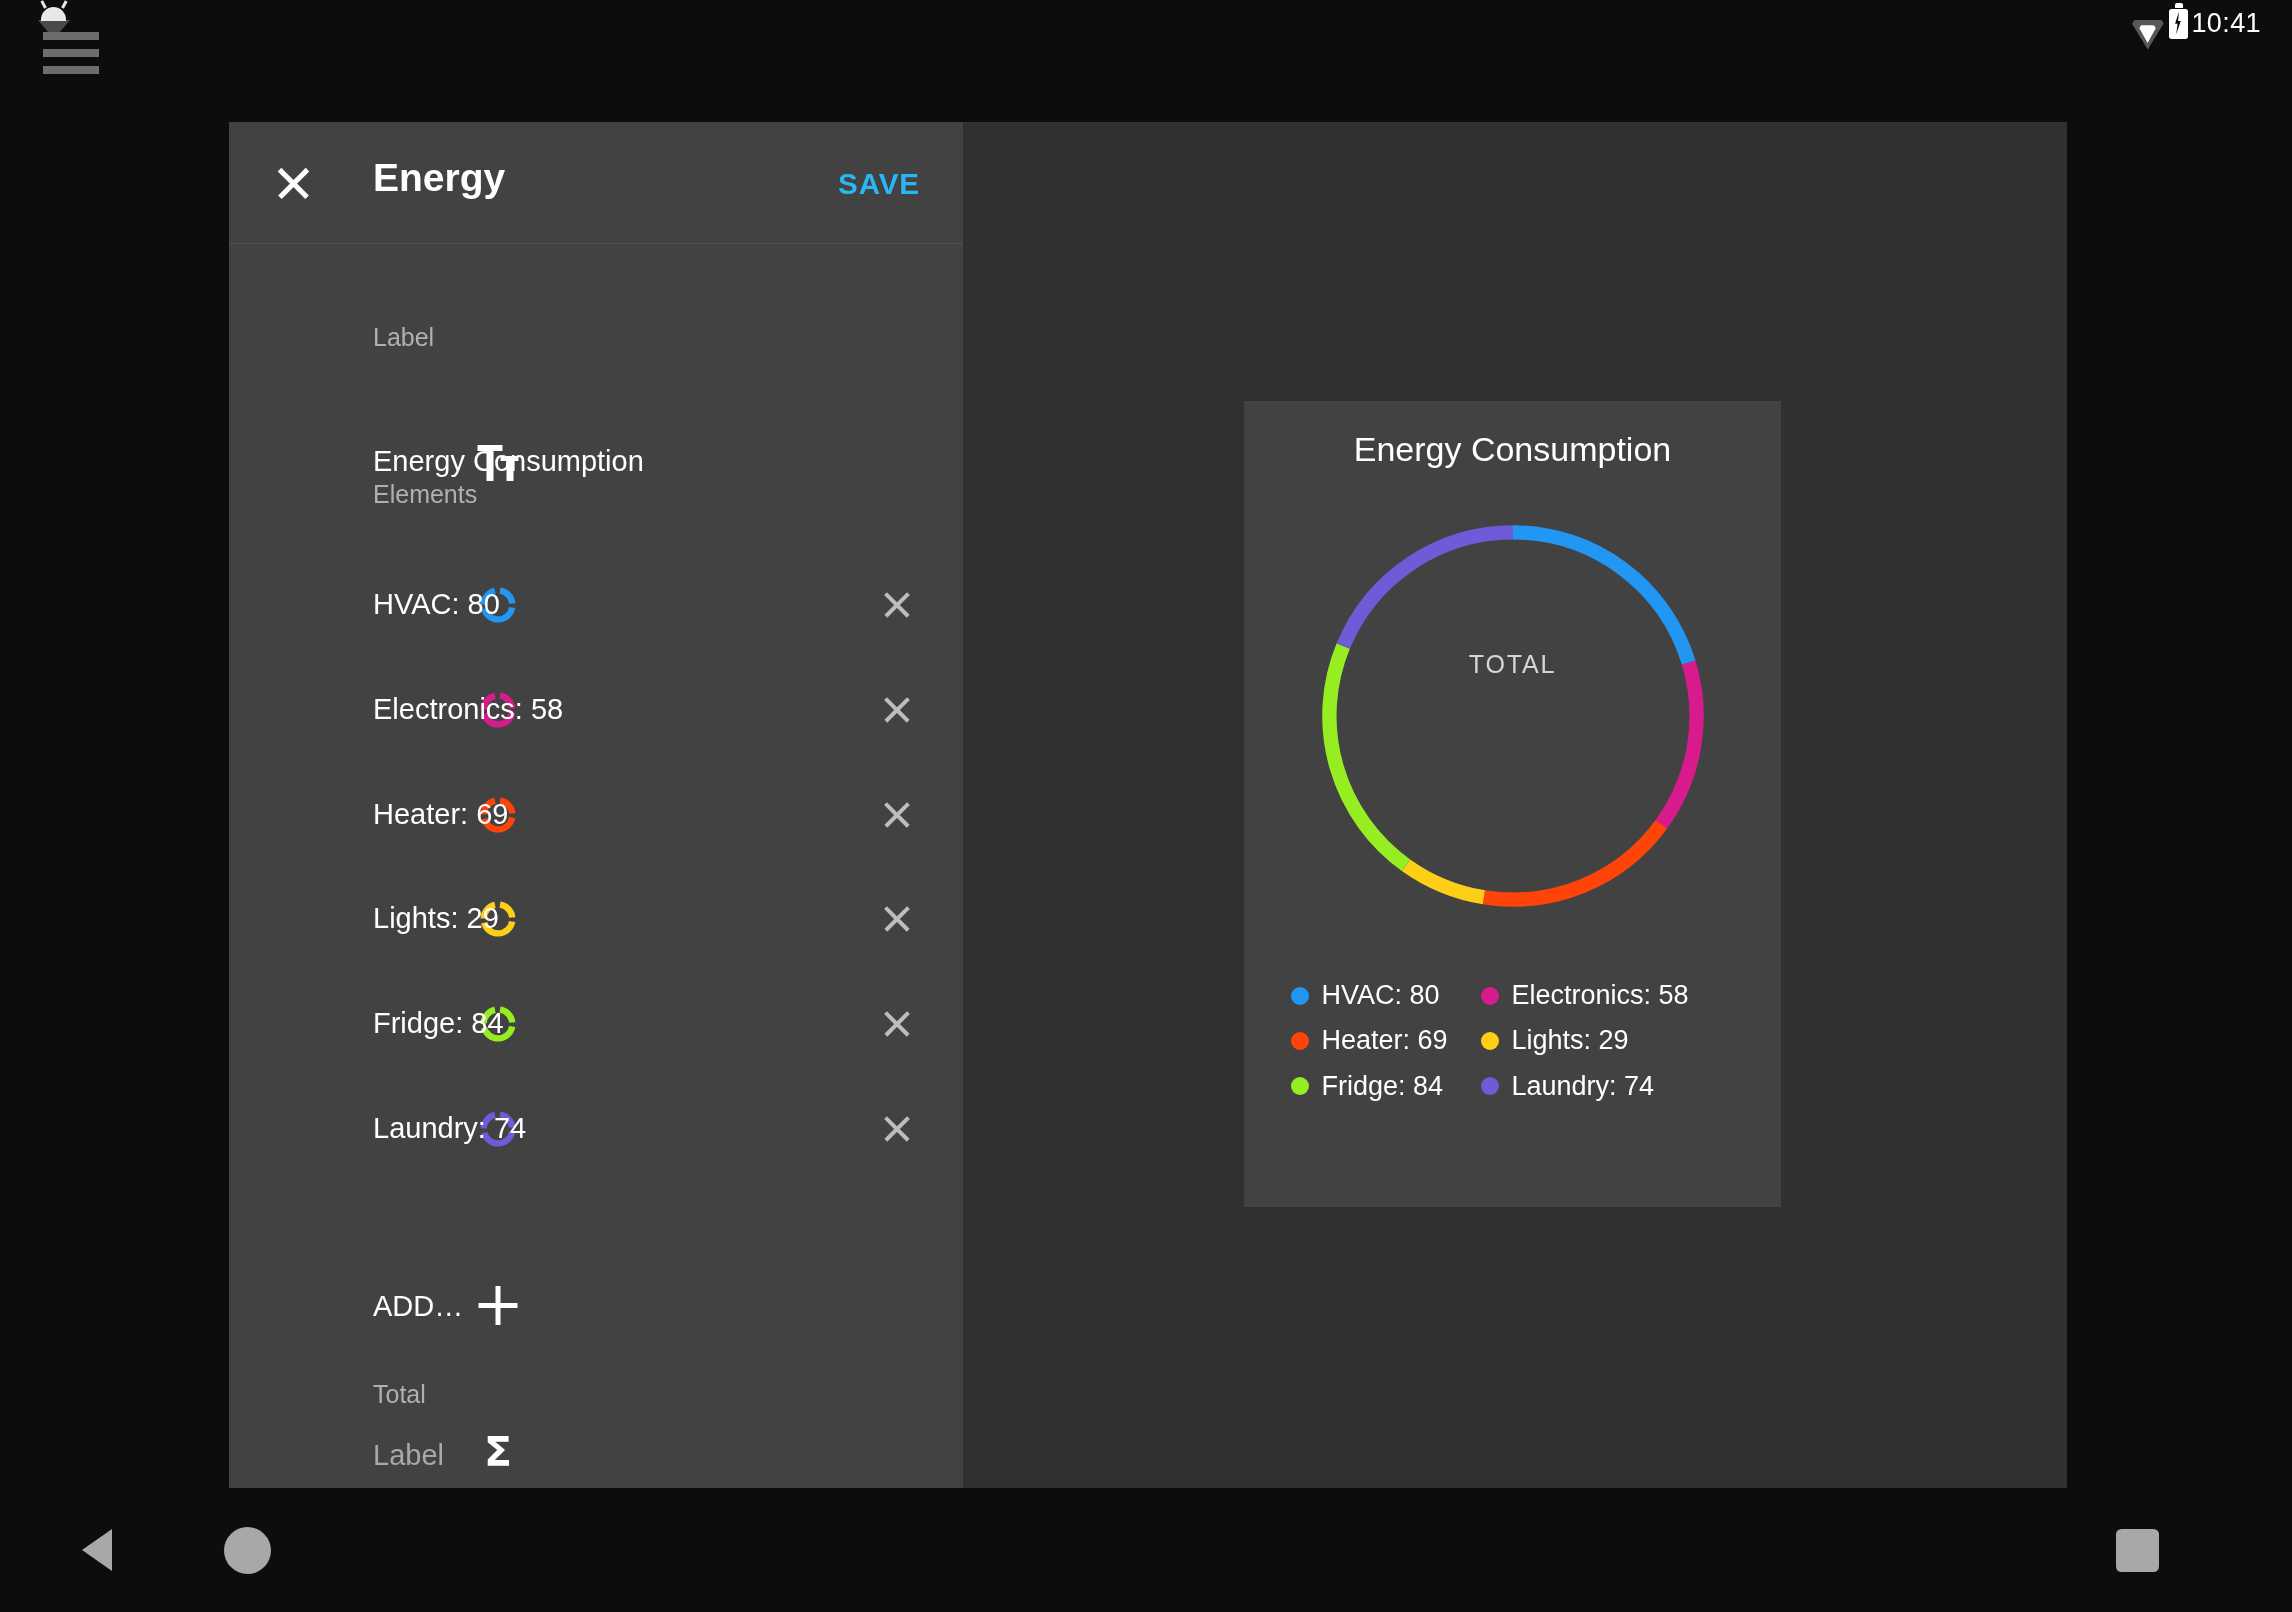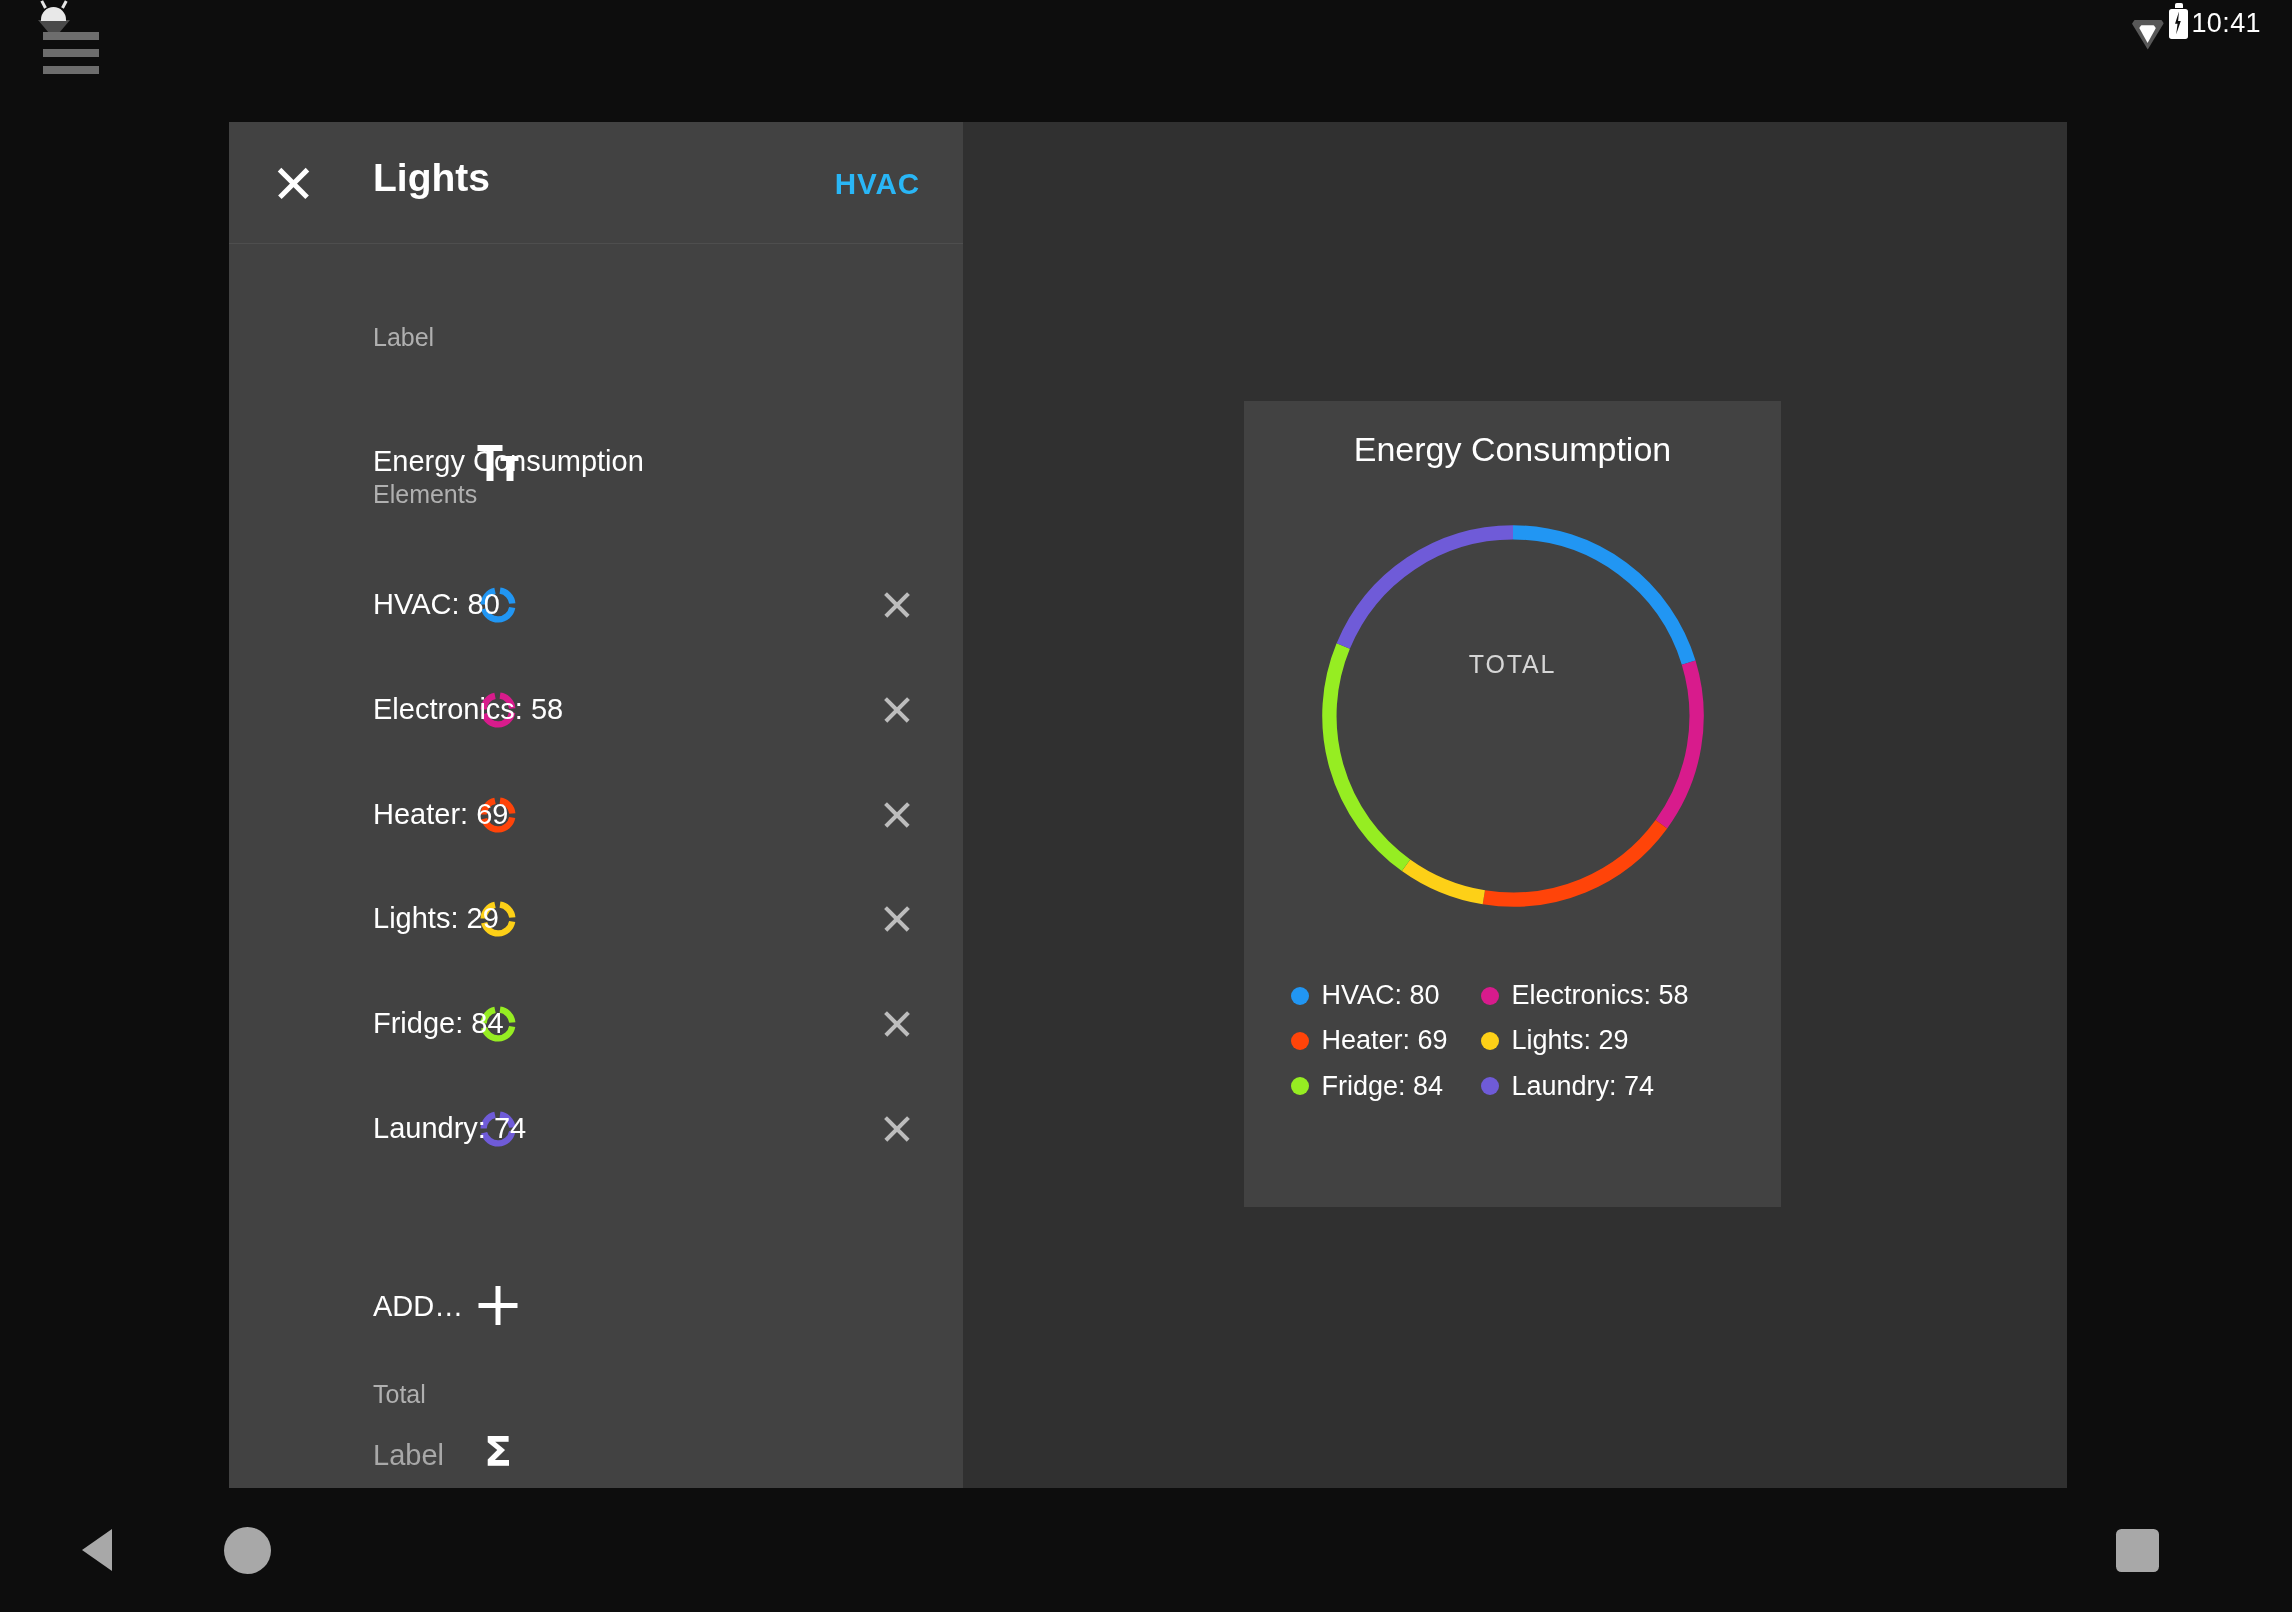--- a/index.html
+++ b/index.html
@@ -264,22 +264,22 @@
     <div id="clock">10:41</div>
   </div>
 </div>
 
 <div id="app-window">
 
   <div id="editor-panel">
 
     <div id="editor-header">
       <div id="close-btn"></div>
-      <div id="panel-title">Lights</div>
-      <div id="save-btn">HVAC</div>
+      <div id="panel-title">Energy</div>
+      <div id="save-btn">SAVE</div>
     </div>
 
     <div id="editor-body">
 
       <div class="section-label" style="top:79px">Label</div>
       <div class="row-icon" style="top:201px">
         <div class="tt-icon">
           <div class="big-t"></div>
           <div class="small-t"></div>
         </div>

